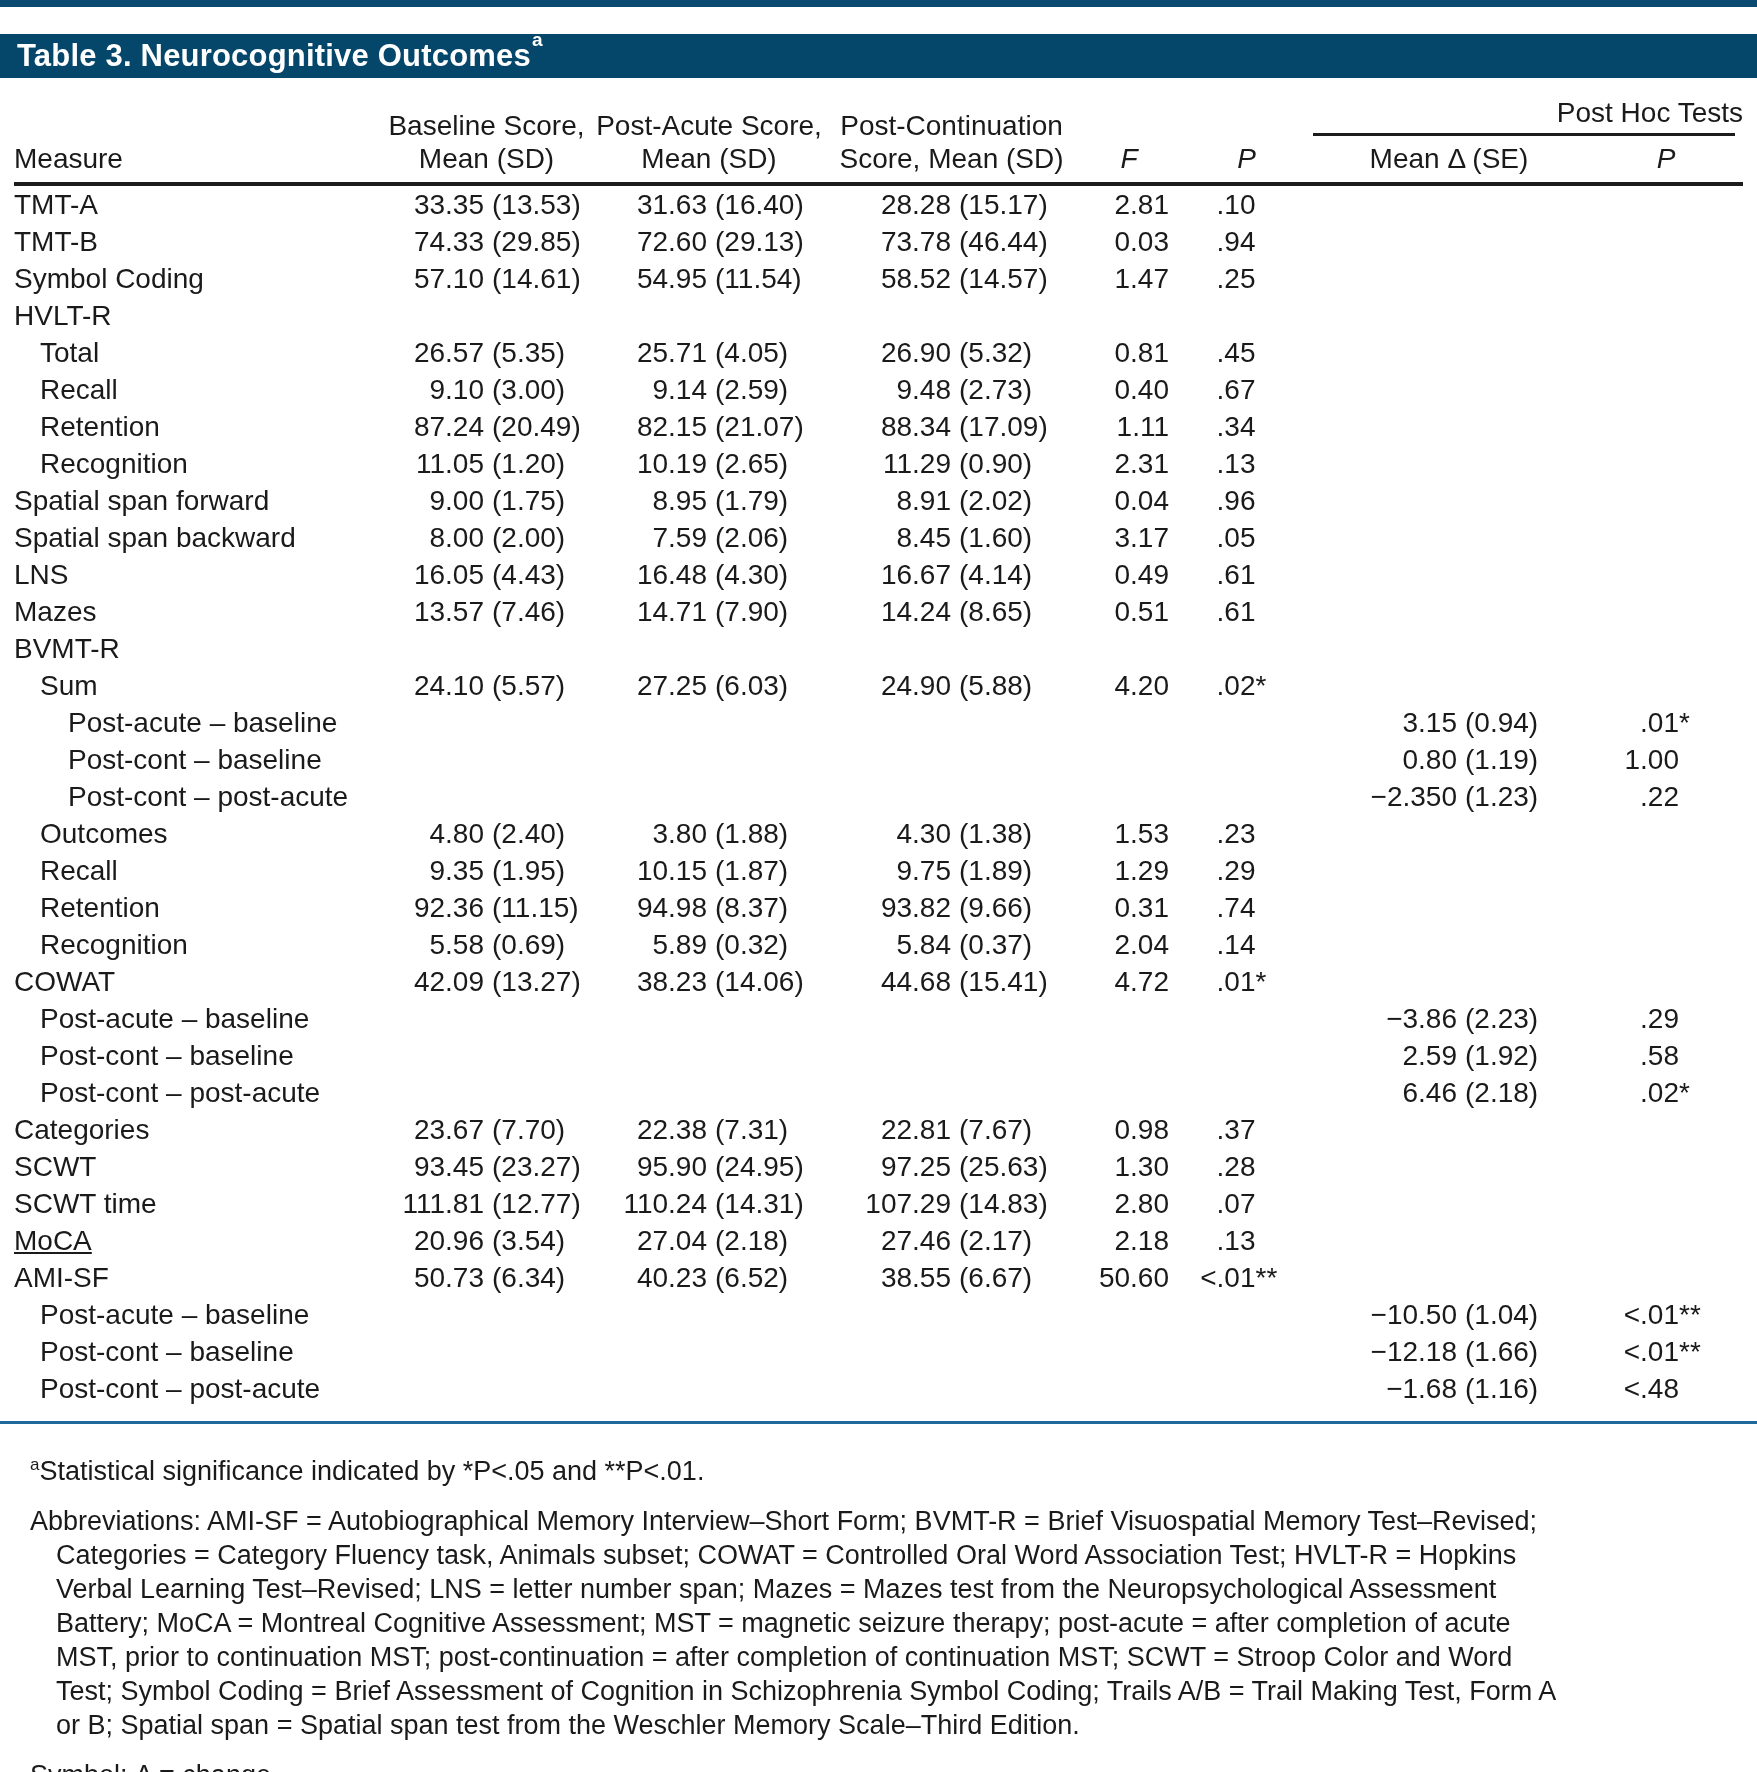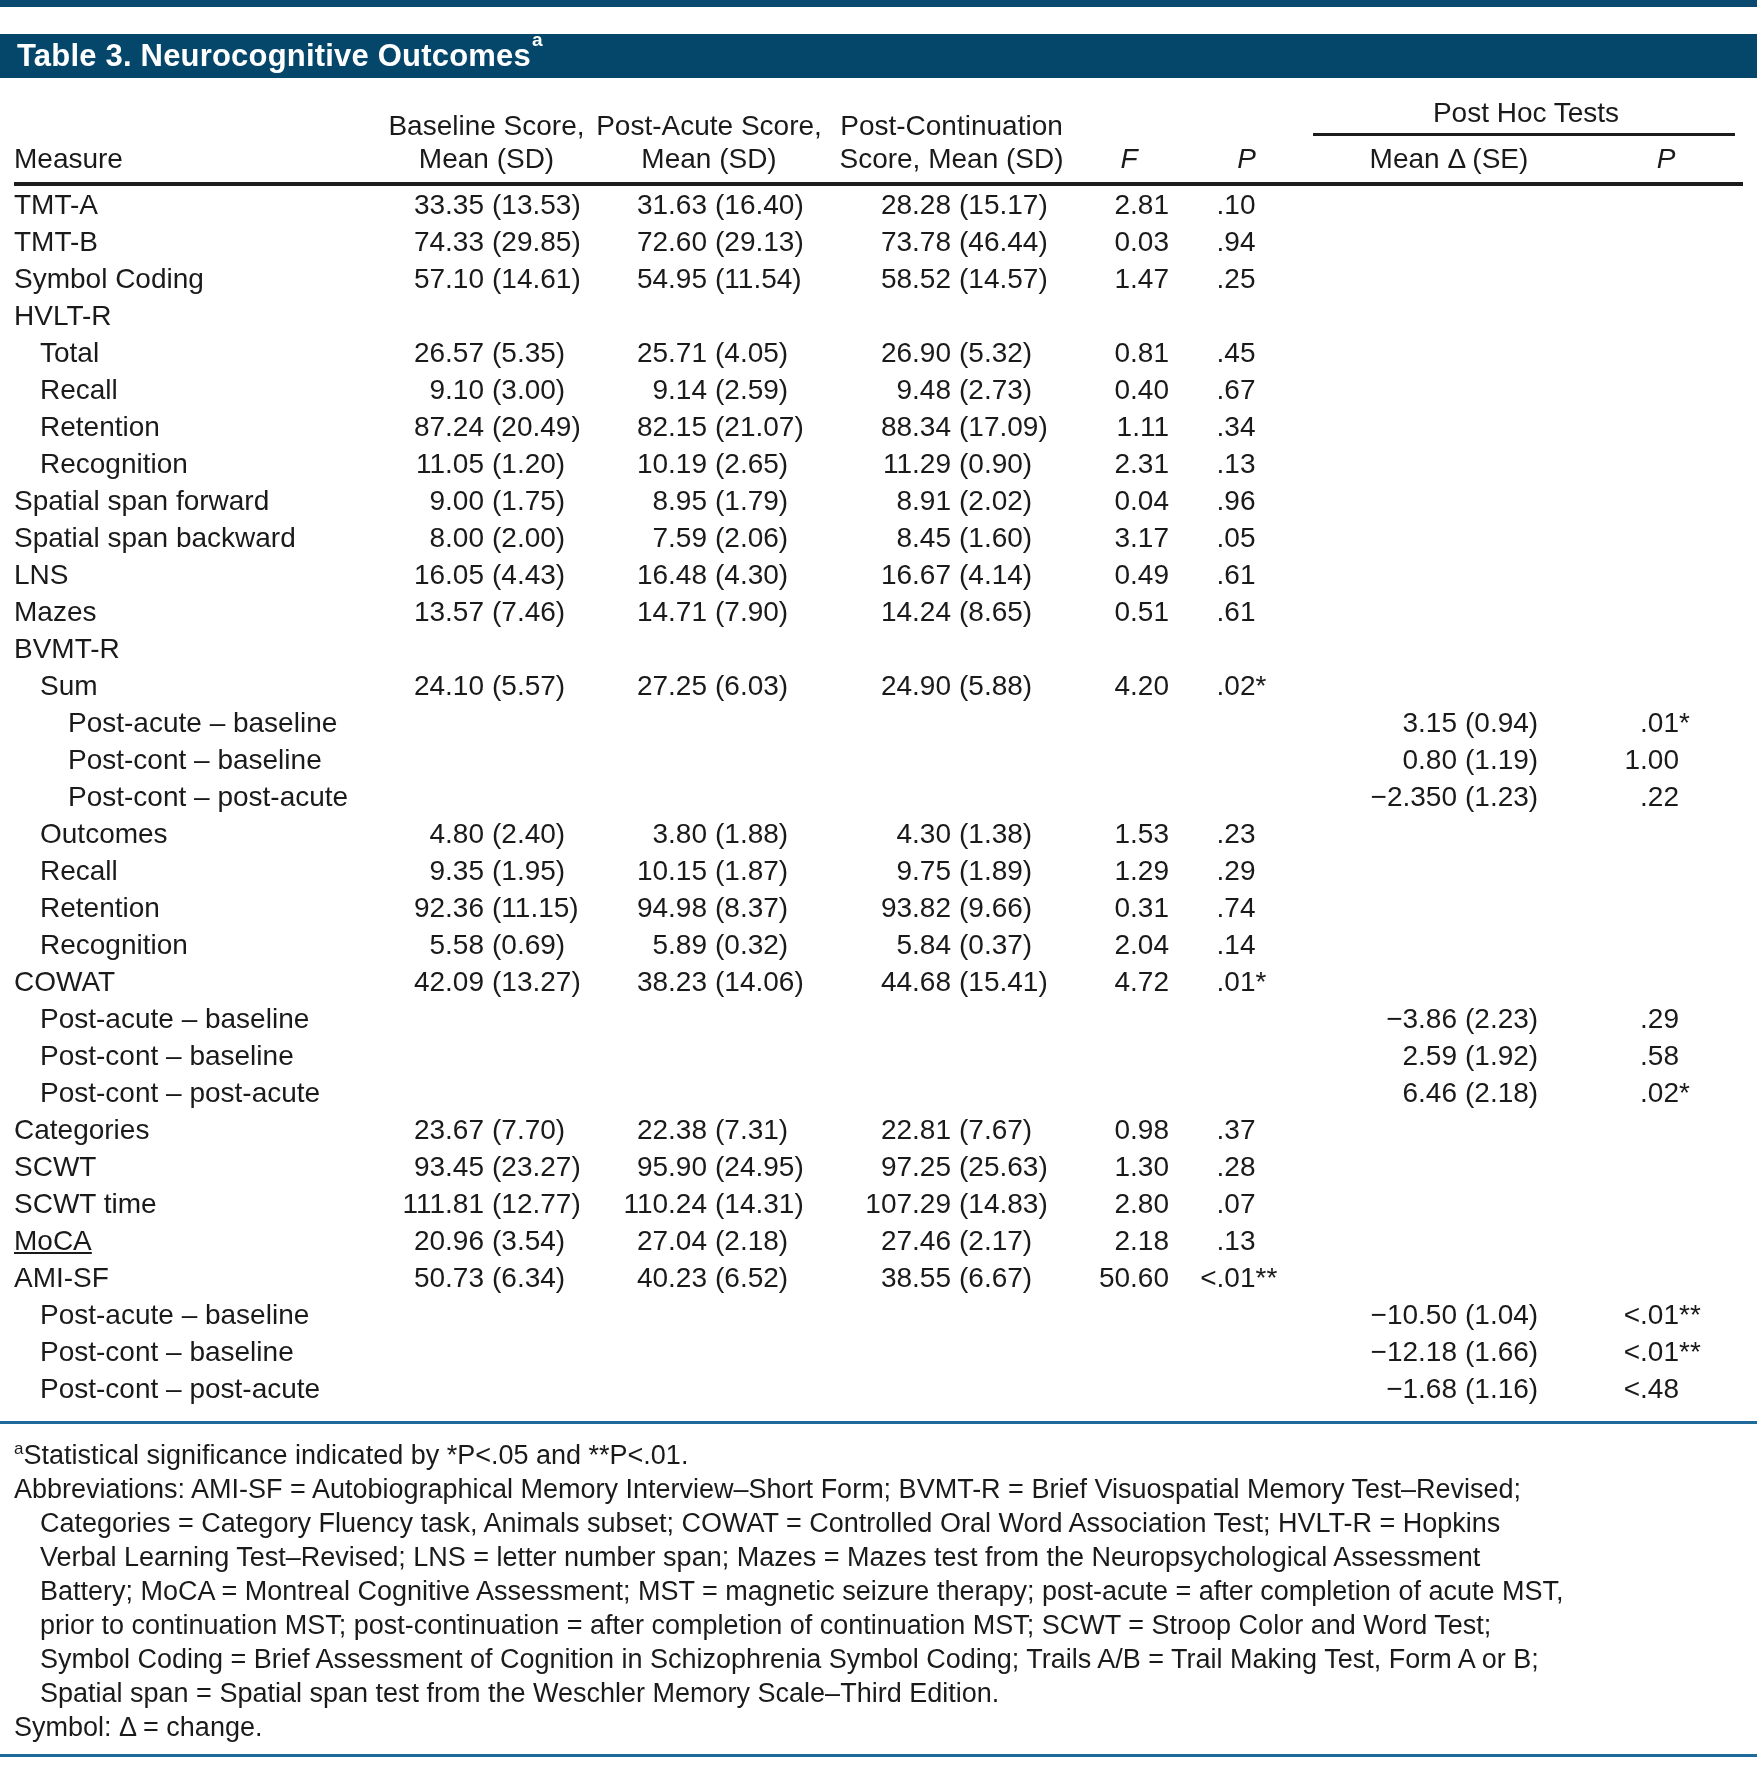--- a/index.html
+++ b/index.html
@@ -11,41 +11,41 @@
   .band .t{color:#fff;font-weight:bold;font-size:31px;letter-spacing:.2px;}
   .band sup{font-size:19px;position:relative;top:-9px;left:1px;}
   table{table-layout:fixed;border-collapse:collapse;width:1729px;margin:18px 14px 0 14px;}
   col.w1{width:370px}col.w2{width:205px}col.w3{width:240px}col.w4{width:245px}
   col.w5{width:110px}col.w6{width:125px}col.w7{width:280px}col.w8{width:154px}
   thead th{vertical-align:bottom;font-weight:normal;font-size:28px;line-height:33px;padding:0 0 7px 0;margin-top:8px;}
   thead th.bb{border-bottom:4px solid #1c1c1c;}
   th.c-meas{text-align:left;}
   th.c-num{text-align:center;}
   th.c-fp{text-align:center;font-style:italic;}
-  th.posthoc{text-align:center;padding-bottom:0;vertical-align:bottom;}
+  th.posthoc{text-align:right;padding-bottom:0;vertical-align:bottom;}
   .ph-line{border-bottom:3px solid #1c1c1c;margin:4px 8px 6px 4px;}
   tbody td{font-size:28px;height:37px;padding:0;white-space:nowrap;vertical-align:middle;}
   td.meas{text-align:left;}
   .msd{display:flex;}
   .msd .mean{display:inline-block;text-align:right;}
   .msd .sd{display:inline-block;text-align:left;margin-left:8px;}
   td.c-base .mean{width:100px}
   td.c-pa .mean{width:118px}
   td.c-pc .mean{width:122px}
   td.c-d .mean{width:148px}
   td.c-f,td.c-p,td.c-p2{text-align:center;}
   td.c-f .fv{display:inline-block;width:80px;text-align:right;}
   td.c-p .pv{display:inline-block;width:58px;text-align:right;}
   td.c-p .stars{display:inline-block;width:40px;text-align:left;}
   td.c-p2 .pv{display:inline-block;width:72px;text-align:right;}
   td.c-p2 .stars{display:inline-block;width:46px;text-align:left;}
   .rule-blue{height:3px;background:#1e6b9b;}
   .rb1{margin-top:14px;}
   .footnotes{width:1560px;padding:8px 0 6px 14px;font-size:27px;line-height:34px;}
-  .footnotes p{margin:0;}
+  .footnotes p{margin:16px;}
   .footnotes sup{font-size:17px;}
   .footnotes .hang{padding-left:26px;text-indent:-26px;}
   .rb2{margin-top:4px;}
 </style>
 </head>
 <body>
 
 <div class="page">
 
   <div class="rule rule-top"></div>

